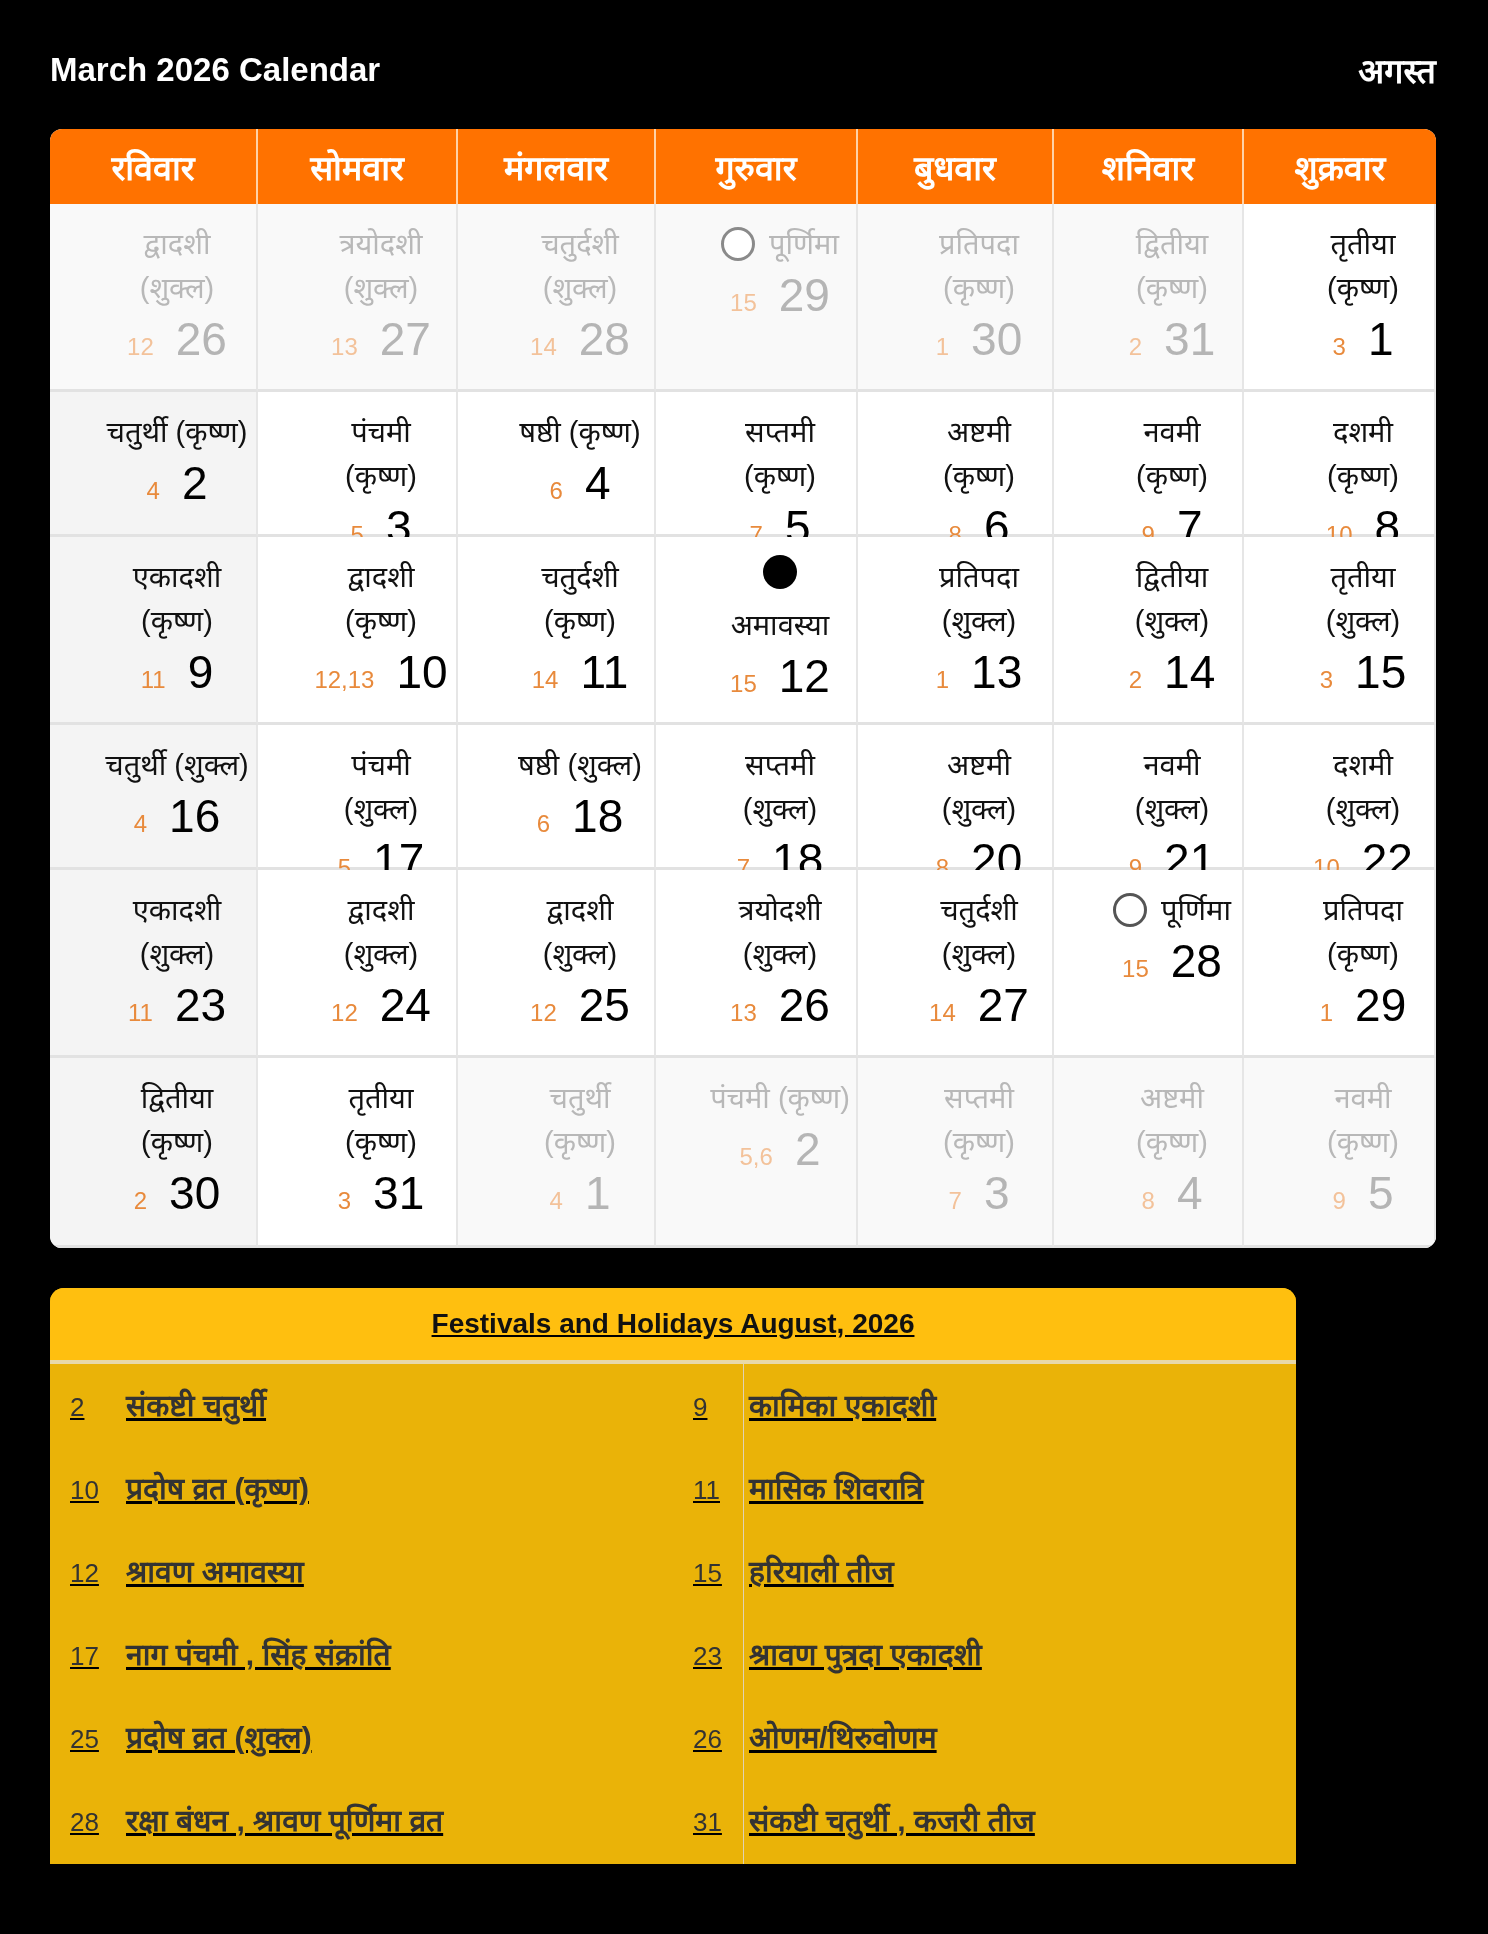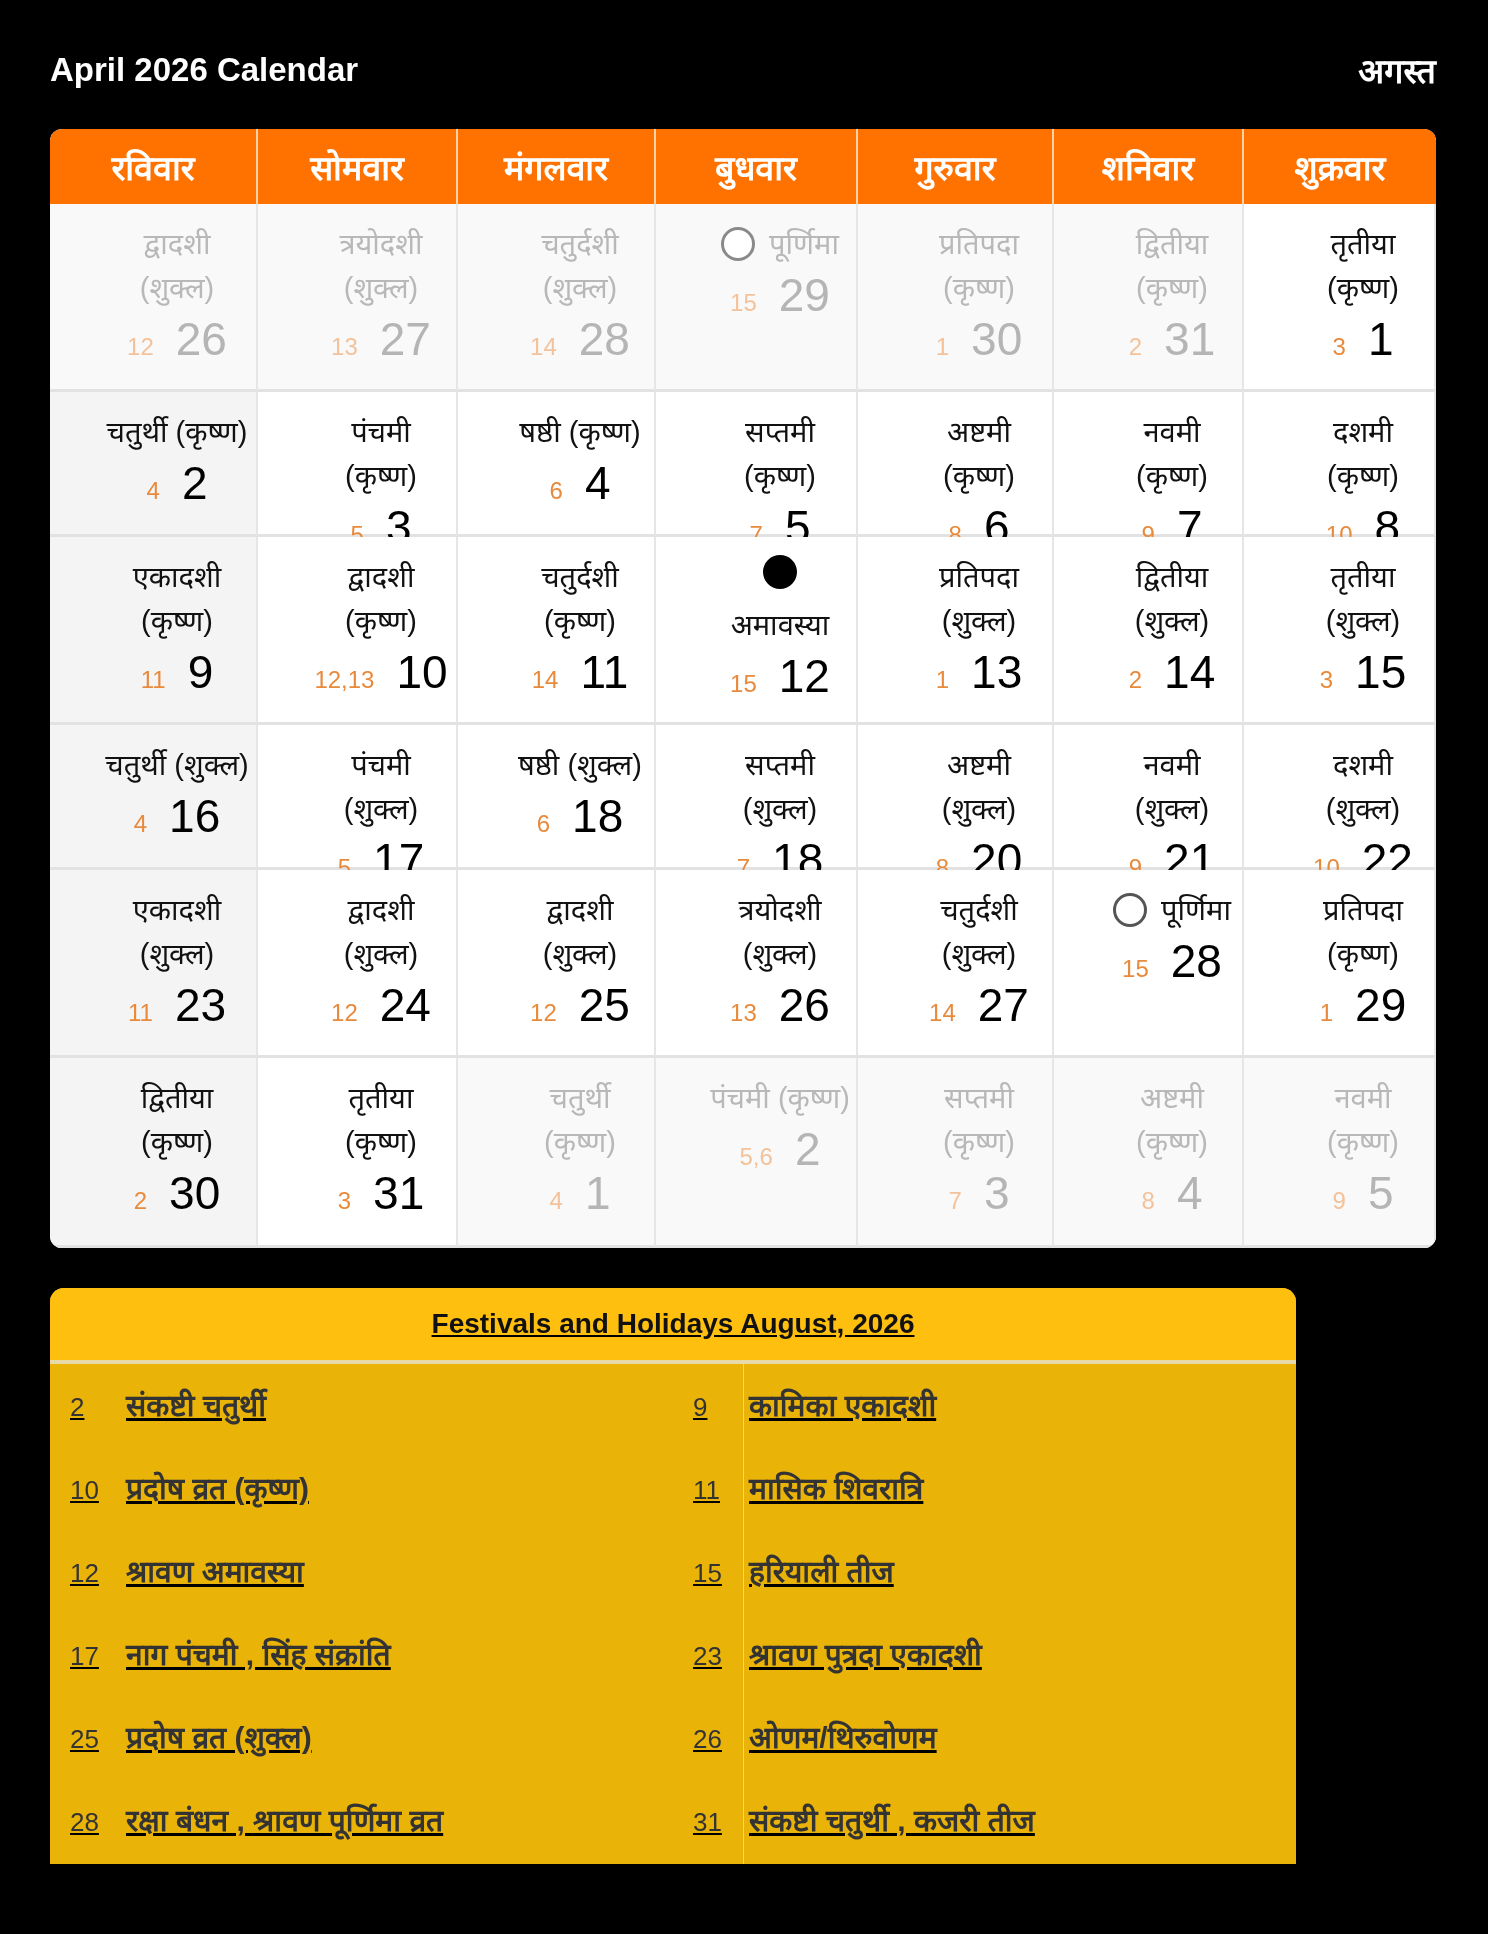--- a/index.html
+++ b/index.html
@@ -38,31 +38,31 @@
   .fest-body::before { content:""; position:absolute; left:693px; top:0; bottom:0; width:1px; background:#e0d2b4; }
   .fcol { padding-top:20px; }
   .fitem { height:83px; display:flex; align-items:flex-start; padding-left:20px; }
   .fday { font-size:26px; color:#333; min-width:36px; margin-right:20px; padding-top:8px; }
   .fname { font-size:30px; font-weight:bold; color:#333; }
 </style>
 </head>
 <body>
 
 <div class="topbar">
-  <div class="title">April 2026 Calendar</div>
+  <div class="title">March 2026 Calendar</div>
   <div class="title-hi">अगस्त</div>
 </div>
 
 <div class="cal">
   <div class="cal-head" id="cal-head" style="grid-template-columns: 208px 200px 198px 202px 196px 190px 192px;">
       <div>रविवार</div>
       <div>सोमवार</div>
       <div>मंगलवार</div>
+      <div>गुरुवार</div>
       <div>बुधवार</div>
-      <div>गुरुवार</div>
       <div>शनिवार</div>
       <div>शुक्रवार</div>
     </div>
   <div class="cal-body" id="cal-body" style="grid-template-columns: 208px 200px 198px 202px 196px 190px 192px; grid-template-rows: 188px 145px 188px 145px 188px 190px;">
       <div class="cell sun other">
         <div class="tithi">
           <span>द्वादशी (शुक्ल)</span>
         </div>
         <div class="daterow">
           <span class="tnum">12</span>

